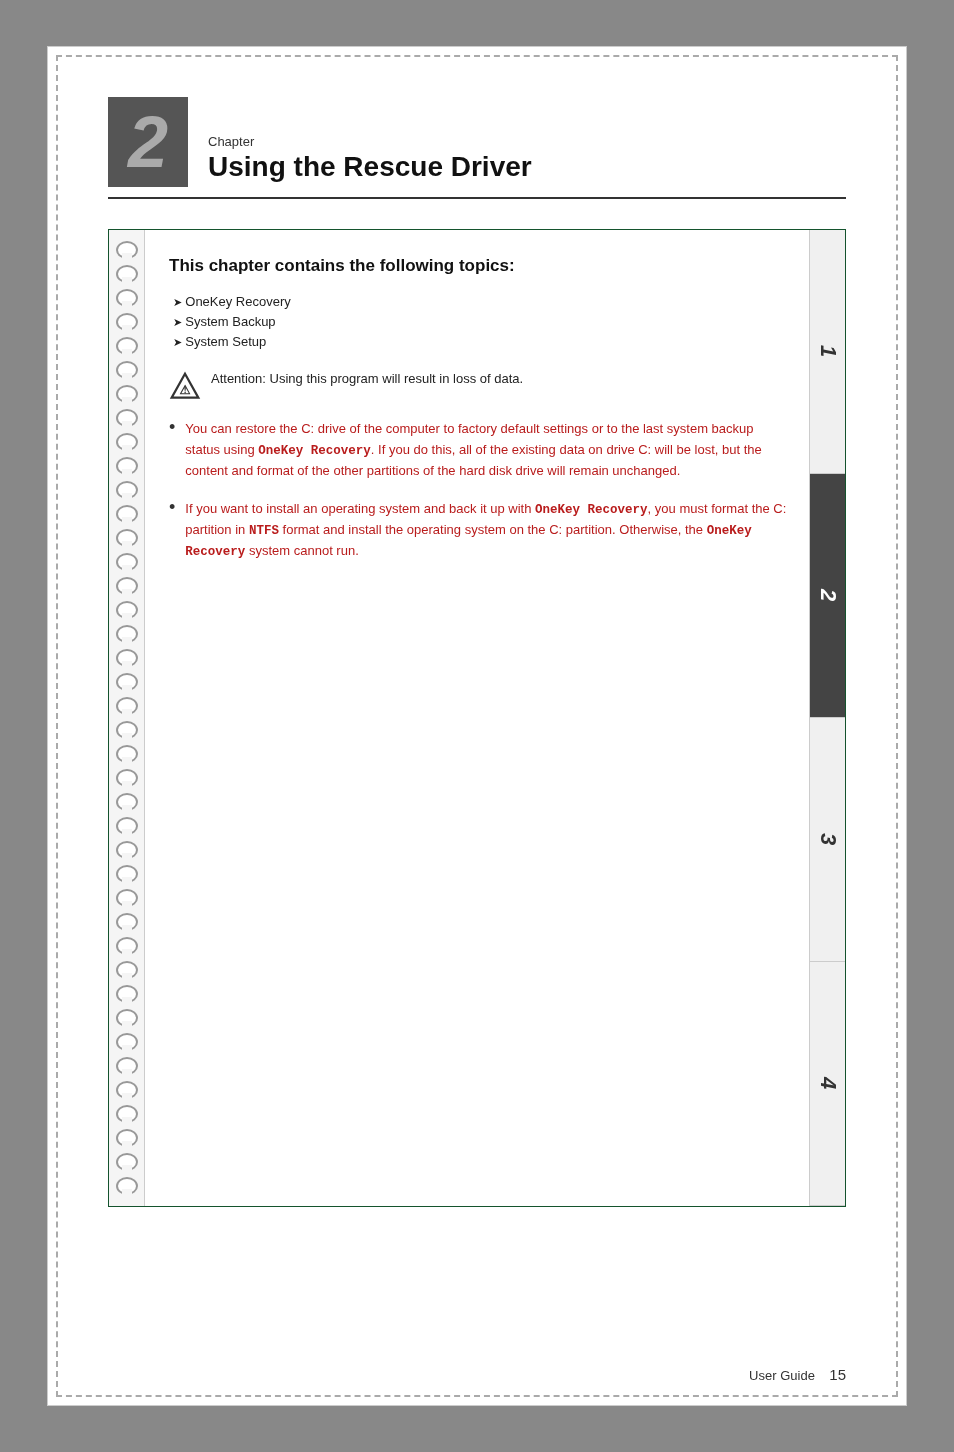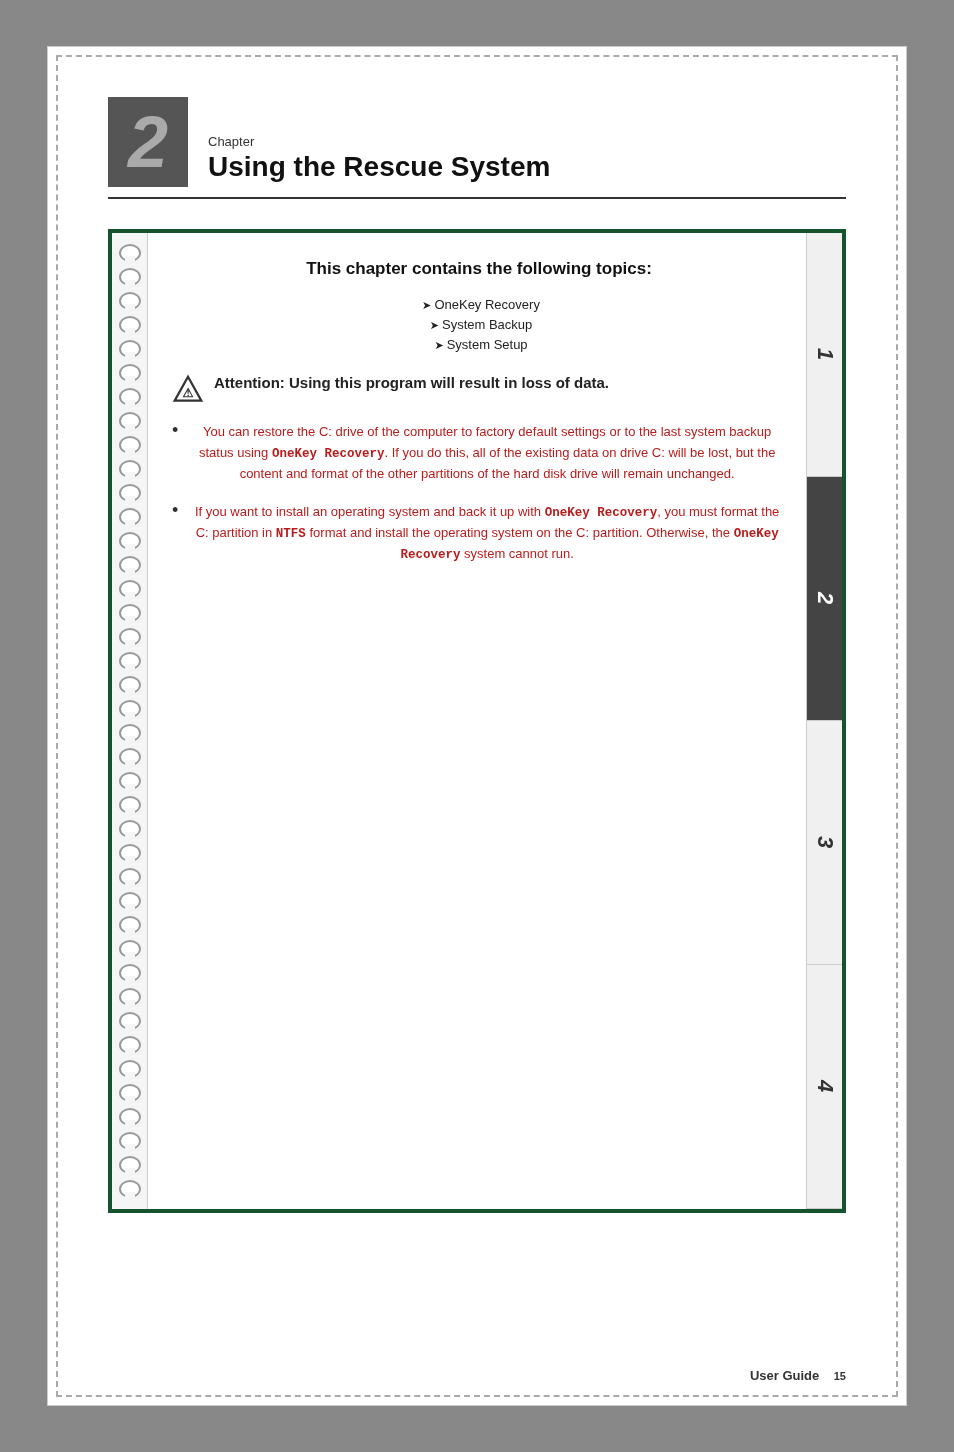--- a/index.html
+++ b/index.html
@@ -114,23 +114,22 @@
     .header-rule {
       border: none;
       border-top: 2px solid #333;
       margin: 10px 0 30px 0;
     }
 
     
     .content-box {
       display: flex;
       position: relative;
-      border: 4px solid #14532d;
+      border: 1px solid #14532d;
       min-height: 950px;
-      text-align: center;
     }
 
     
     .spiral {
       width: 36px;
       flex-shrink: 0;
       display: flex;
       flex-direction: column;
       align-items: center;
       padding: 8px 0;
@@ -235,22 +234,22 @@
 
     .attention-icon {
       width: 32px;
       height: 32px;
       flex-shrink: 0;
       margin-right: 10px;
       margin-top: 2px;
     }
 
     .attention-text {
-      font-size: 15px;
-      font-weight: bold;
+      font-size: 13px;
+      font-weight: normal;
       color: #222;
       line-height: 1.5;
     }
 
     
     .bullet-section {
       margin-top: 4px;
     }
 
     .bullet-item {
@@ -282,42 +281,42 @@
     
     .footer {
       position: absolute;
       bottom: 22px;
       right: 60px;
       font-size: 13px;
       color: #333;
     }
 
     .footer-label {
-      font-weight: bold;
+      font-weight: normal;
     }
 
     .footer-page {
-      font-weight: bold;
-      font-size: 11px;
+      font-weight: normal;
+      font-size: 15px;
     }
   </style>
 </head>
 <body>
 
 <div class="page">
   <div class="left-dash"></div>
   <div class="right-dash"></div>
 
   <div class="chapter-header">
     <div class="chapter-number-block">
       <span class="chapter-number">2</span>
     </div>
     <div class="chapter-label-title">
       <span class="chapter-word">Chapter</span>
-      <span class="chapter-title">Using the Rescue System</span>
+      <span class="chapter-title">Using the Rescue Driver</span>
     </div>
   </div>
 
   <hr class="header-rule">
 
   <div class="content-box">
 
     <div class="spiral">
       <div class="spiral-ring"></div>
       <div class="spiral-ring"></div>

